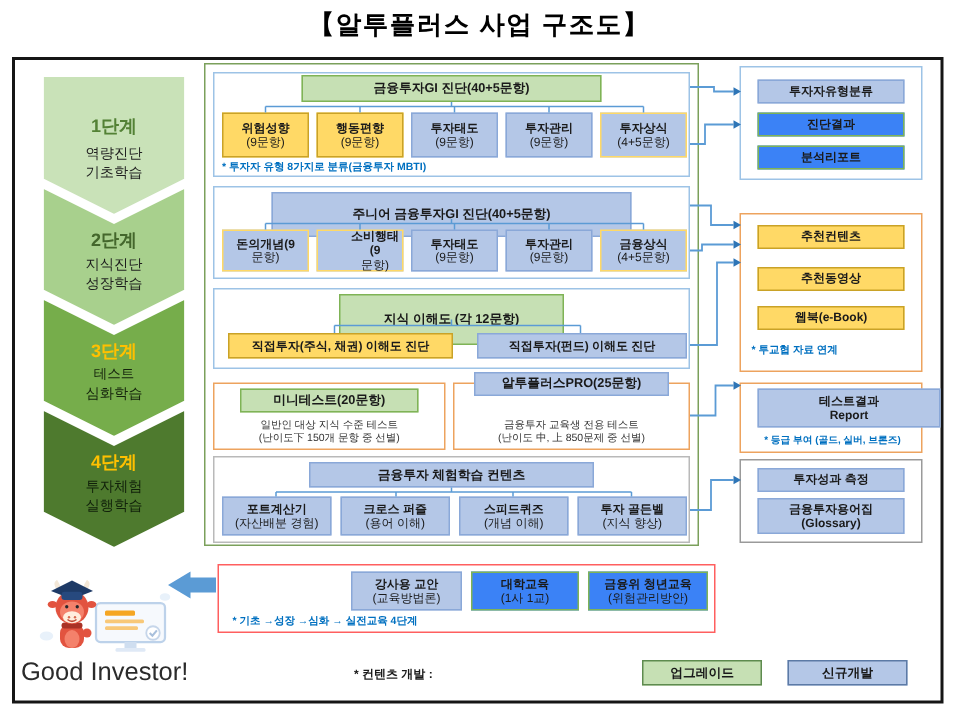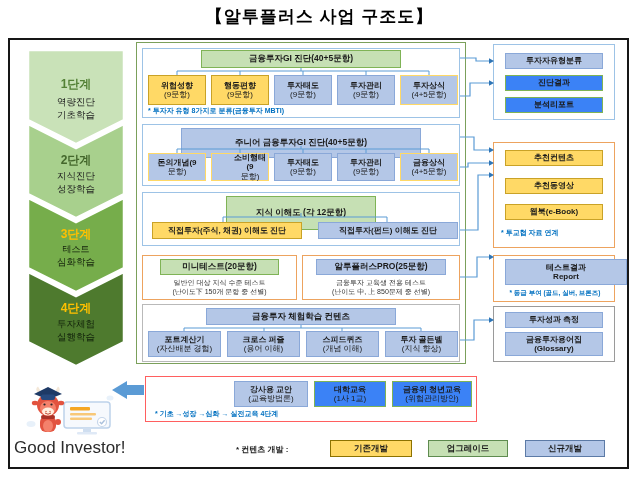--- a/index.html
+++ b/index.html
@@ -115,21 +115,21 @@
     </div>
   <div class="abs box blue" style="left:318px;top:222px;width:140px;height:17px;">
       <span class="b1">직접투자(펀드) 이해도 진단</span>
     </div>
 
   <div class="abs sect orange" style="left:142px;top:255px;width:155px;height:45px;"></div>
   <div class="abs hdr green-h" style="left:160px;top:259px;width:119px;height:16px;">미니테스트(20문항)</div>
   <div class="abs desc" style="left:142px;top:278px;width:155px;">일반인 대상 지식 수준 테스트</div>
   <div class="abs desc" style="left:142px;top:287px;width:155px;">(난이도下 150개 문항 중 선별)</div>
   <div class="abs sect orange" style="left:302px;top:255px;width:158px;height:45px;"></div>
-  <div class="abs hdr blue-h" style="left:316px;top:259px;width:130px;height:16px;">알투플러스PRO(25문항)</div>
+  <div class="abs hdr blue-h" style="left:316px;top:248px;width:130px;height:16px;">알투플러스PRO(25문항)</div>
   <div class="abs desc" style="left:302px;top:278px;width:158px;">금융투자 교육생 전용 테스트</div>
   <div class="abs desc" style="left:302px;top:287px;width:158px;">(난이도 中, 上 850문제 중 선별)</div>
 
   <div class="abs sect gray" style="left:142px;top:304px;width:318px;height:58px;"></div>
   <div class="abs hdr blue-h" style="left:206px;top:308px;width:190px;height:17px;">금융투자 체험학습 컨텐츠</div>
   <div class="abs box blue" style="left:148px;top:331px;width:73px;height:26px;">
       <span class="b1">포트계산기</span>
       <span>(자산배분 경험)</span>
     </div>
   <div class="abs box blue" style="left:227px;top:331px;width:73px;height:26px;">
@@ -225,21 +225,20 @@
     <circle cx="27.5" cy="24.5" r="1.1" fill="#26262b"></circle>
     <circle cx="22" cy="31.5" r="0.8" fill="#d86a4f"></circle>
     <circle cx="26" cy="31.5" r="0.8" fill="#d86a4f"></circle>
     <path d="M21,33 Q24,35.5 27,33" stroke="#c14b36" stroke-width="1" fill="none"></path>
     <polygon points="10,14 24,7 38,14 24,19.5" fill="#1e3a66"></polygon>
     <rect x="17" y="14.5" width="14" height="5.5" rx="2" fill="#27497e"></rect>
   </svg>
   <div class="abs gi-caption" style="left:14px;top:438px;">Good Investor!</div>
 
   <div class="abs legend-label" style="left:236px;top:444px;">* 컨텐츠 개발  :</div>
-  <div class="abs legend-box" style="left:330px;top:440px;width:82px;height:17px;background:#ffd966;border:1.4px solid #8c7200;">기존개발</div>
   <div class="abs legend-box" style="left:428px;top:440px;width:80px;height:17px;background:#c6e0b4;border:1.4px solid #5e8b4f;">업그레이드</div>
   <div class="abs legend-box" style="left:525px;top:440px;width:80px;height:17px;background:#b4c7e7;border:1.4px solid #5c7aa6;">신규개발</div>
 
   <svg class="abs overlay" width="639" height="478" viewBox="0 0 639 478">
 
     <path d="M301,68 V71 M177,71 H429 M177,71 V75 M240,71 V75 M303,71 V75 M366,71 V75 M429,71 V75" stroke="#5b9bd5" stroke-width="1" fill="none"></path>
     <path d="M301,146 V149 M177,149 H429 M177,149 V153 M240,149 V153 M303,149 V153 M366,149 V153 M429,149 V153" stroke="#5b9bd5" stroke-width="1" fill="none"></path>
     <path d="M301,213 V217 M223,217 H387 M223,217 V222 M387,217 V222" stroke="#5b9bd5" stroke-width="1" fill="none"></path>
     <path d="M301,325 V328 M184,328 H421 M184,328 V331 M264,328 V331 M342,328 V331 M421,328 V331" stroke="#5b9bd5" stroke-width="1" fill="none"></path>
 

